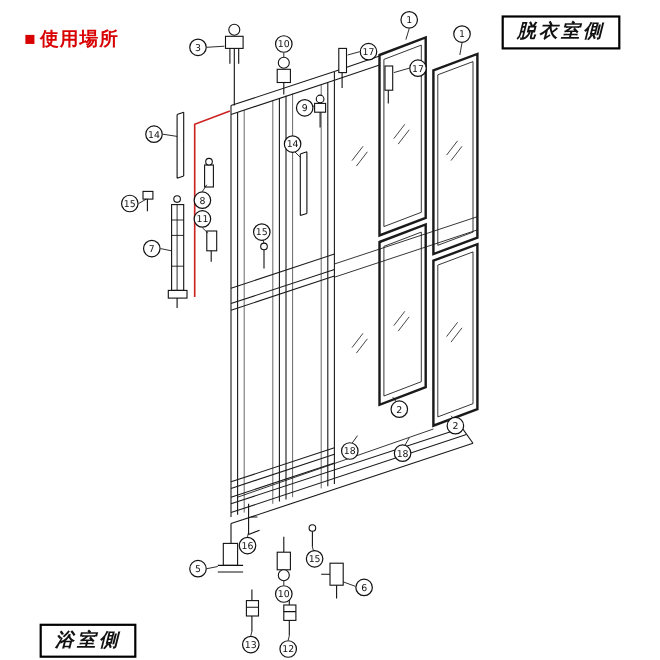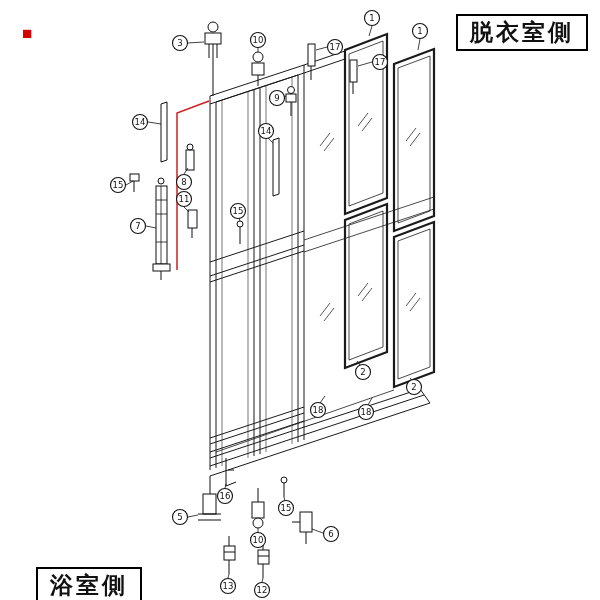--- a/index.html
+++ b/index.html
@@ -7,39 +7,40 @@
     position:relative; width:600px; height:600px; background:#ffffff;
     font-family:"Liberation Sans", sans-serif; overflow:hidden;
   }
   .legend {
     position:absolute; left:22px; top:24px;
     font-size:17px; font-weight:bold; color:#d80000;
     display:flex; align-items:center; gap:3px; letter-spacing:1px;
   }
   .side-box {
     position:absolute; border:2.5px solid #000; background:#fff; color:#111;
-    font-size:23px; font-weight:bold; letter-spacing:3px;
-    padding:4px 12px; line-height:1.1; white-space:nowrap;
+    font-size:17px; font-weight:bold; letter-spacing:3px;
+    padding:4px 12px; line-height:1.1; white-space:nowrap;font-style:italic;
   }
   .side-box.top-right { left:456px; top:14px; }
   .side-box.bottom-left { left:36px; top:541px;margin-top:26px; }
   svg { position:absolute; left:0; top:0; }
   .callout circle { fill:#fff; stroke:#111; stroke-width:1.1; }
   .callout text {
     font-size:8.5px; text-anchor:middle; fill:#111;
     font-family:"DejaVu Sans", sans-serif;
   }
 </style>
 </head>
 <body>
 
 <div class="page">
 
   <div class="legend">
     <span>■</span>
+    <span>使用場所</span>
   </div>
 
   <div class="side-box top-right">脱衣室側</div>
 
   <div class="side-box bottom-left">浴室側</div>
 
   <svg width="600" height="600" viewBox="0 0 600 600">
 
     <g stroke="#1a1a1a" fill="none">
       <polygon points="345,50 387,34 387,198 345,214" stroke-width="2.2"></polygon>

